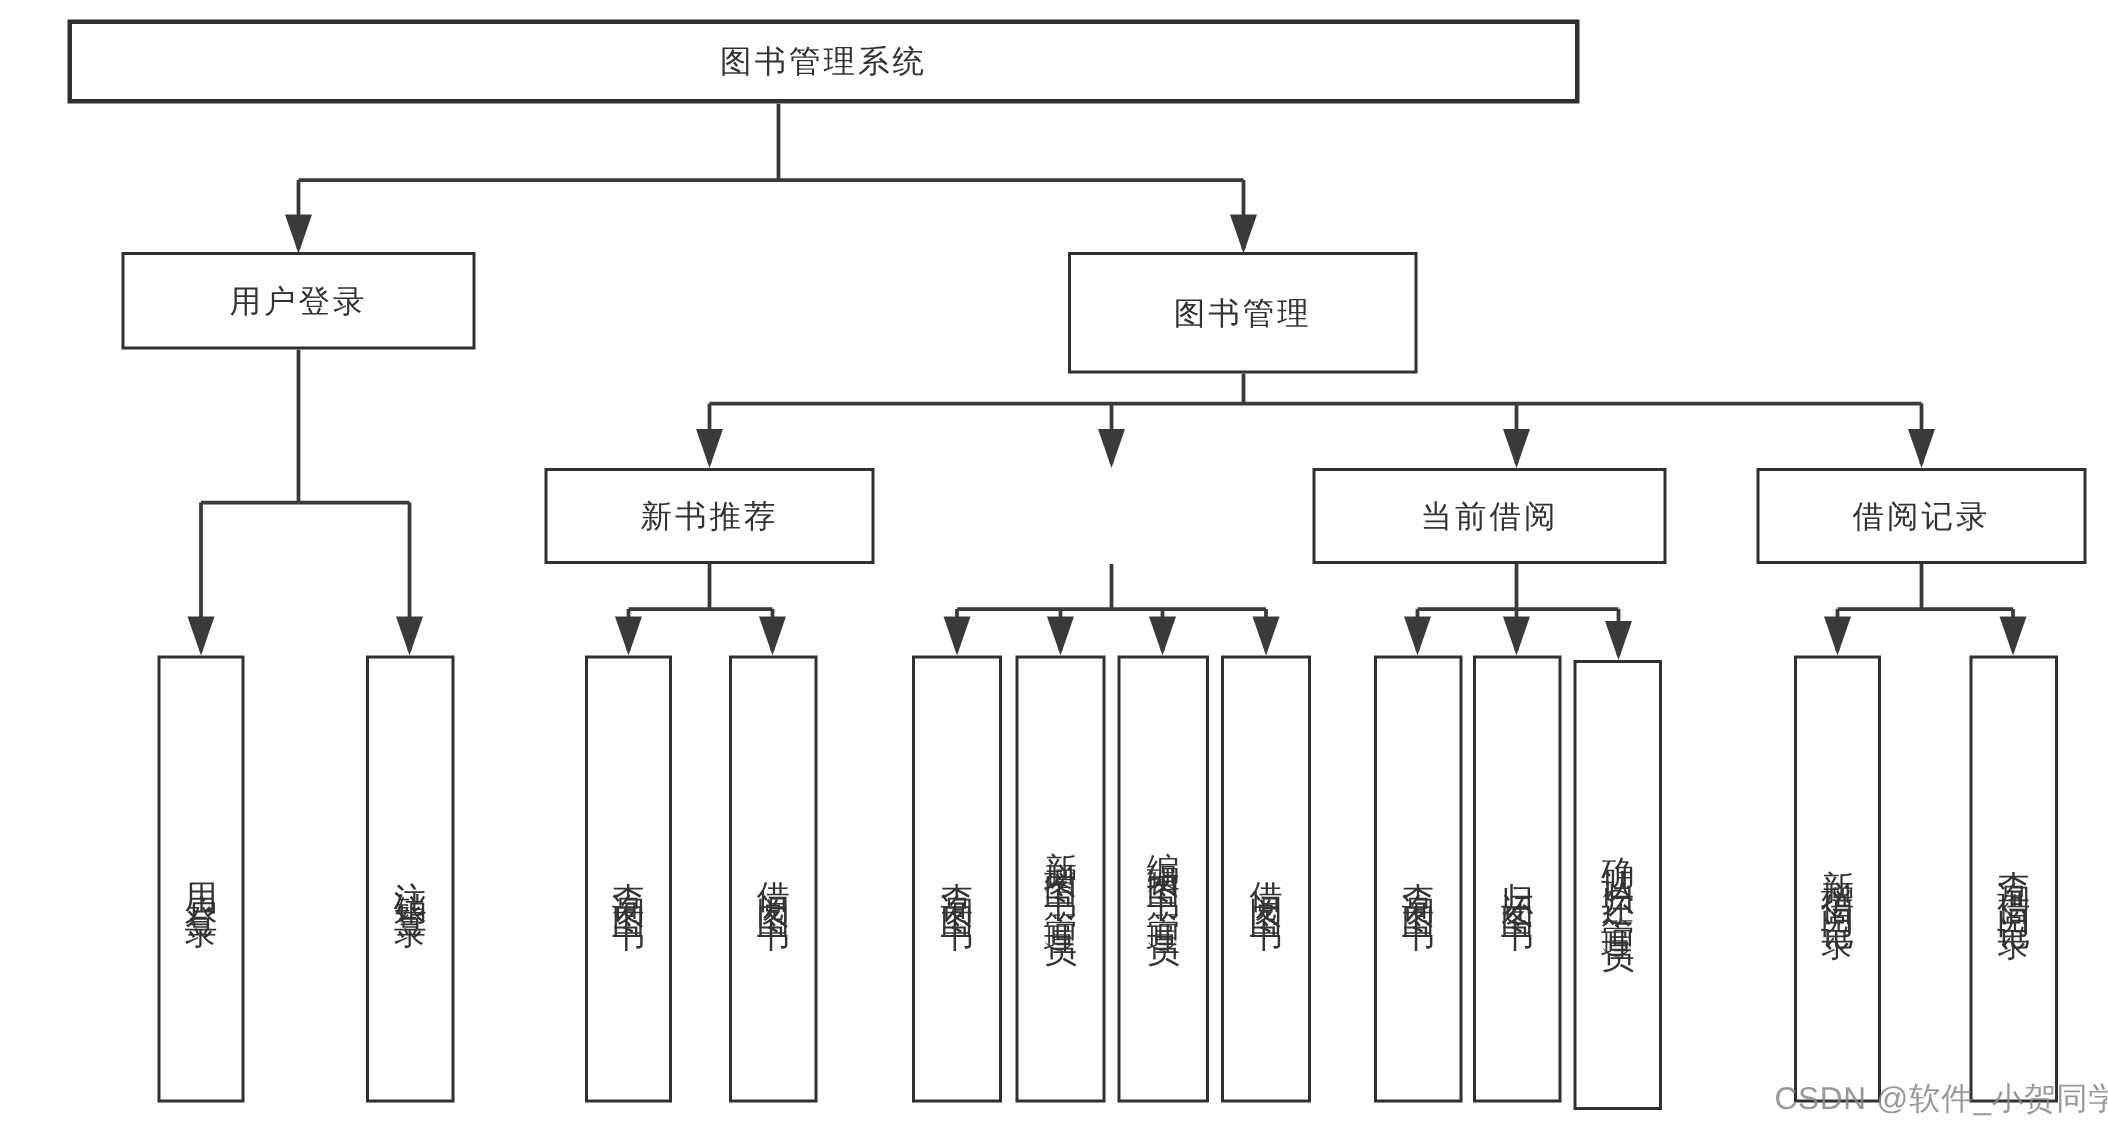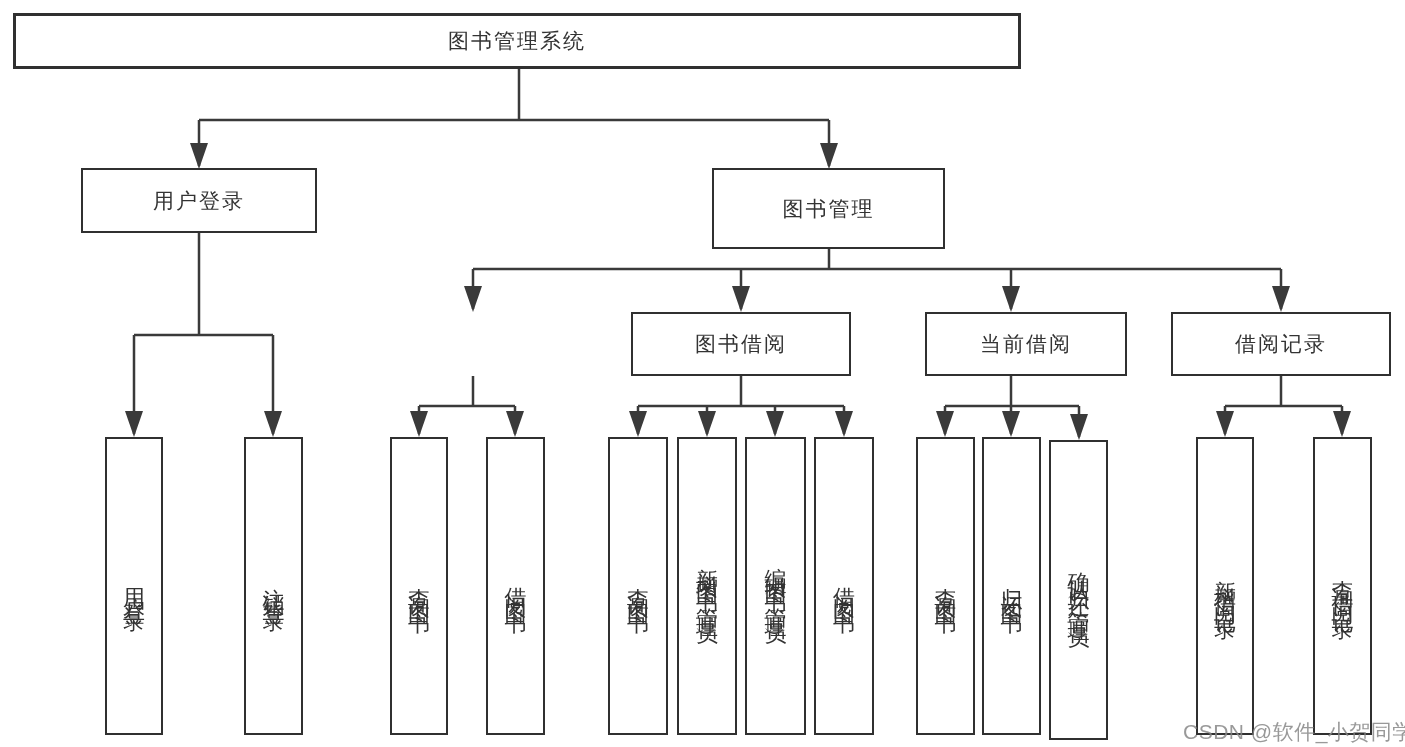--- a/index.html
+++ b/index.html
@@ -21,21 +21,21 @@
     position: absolute;
     box-sizing: border-box;
     background: #ffffff;
     border: 2px solid #303030;
     color: #333333;
     display: flex;
     align-items: center;
     justify-content: center;
     z-index: 1;
   }
-  .node.root { border-width: 3px; }
+  .node.root { border-width: 3px; margin-left: 32px; }
   .h-label {
     font-size: 21px;
     letter-spacing: 2px;
     white-space: nowrap;
   }
   .v-node {
     writing-mode: vertical-rl;
     text-orientation: mixed;
     font-size: 22px;
     letter-spacing: 8px;
@@ -92,24 +92,24 @@
     <span class="h-label">图书管理系统</span>
   </div>
 
   <div class="node" style="left:81px; top:168px; width:236px; height:65px;">
     <span class="h-label">用户登录</span>
   </div>
   <div class="node" style="left:712px; top:168px; width:233px; height:81px;">
     <span class="h-label">图书管理</span>
   </div>
 
-  <div class="node" style="left:631px; top:312px; width:220px; height:64px;">
-    <span class="h-label">图书借阅</span>
+  <div class="node" style="left:363px; top:312px; width:220px; height:64px;">
+    <span class="h-label">新书推荐</span>
   </div>
-  <div class="node" style="left:925px; top:312px; width:202px; height:64px;">
+  <div class="node" style="left:875px; top:312px; width:236px; height:64px;">
     <span class="h-label">当前借阅</span>
   </div>
   <div class="node" style="left:1171px; top:312px; width:220px; height:64px;">
     <span class="h-label">借阅记录</span>
   </div>
 
   <div class="node v-node" style="left:105px; top:437px; width:58px; height:298px;">用户登录</div>
   <div class="node v-node" style="left:244px; top:437px; width:59px; height:298px;">注销登录</div>
 
   <div class="node v-node" style="left:390px; top:437px; width:58px; height:298px;">查询图书</div>

